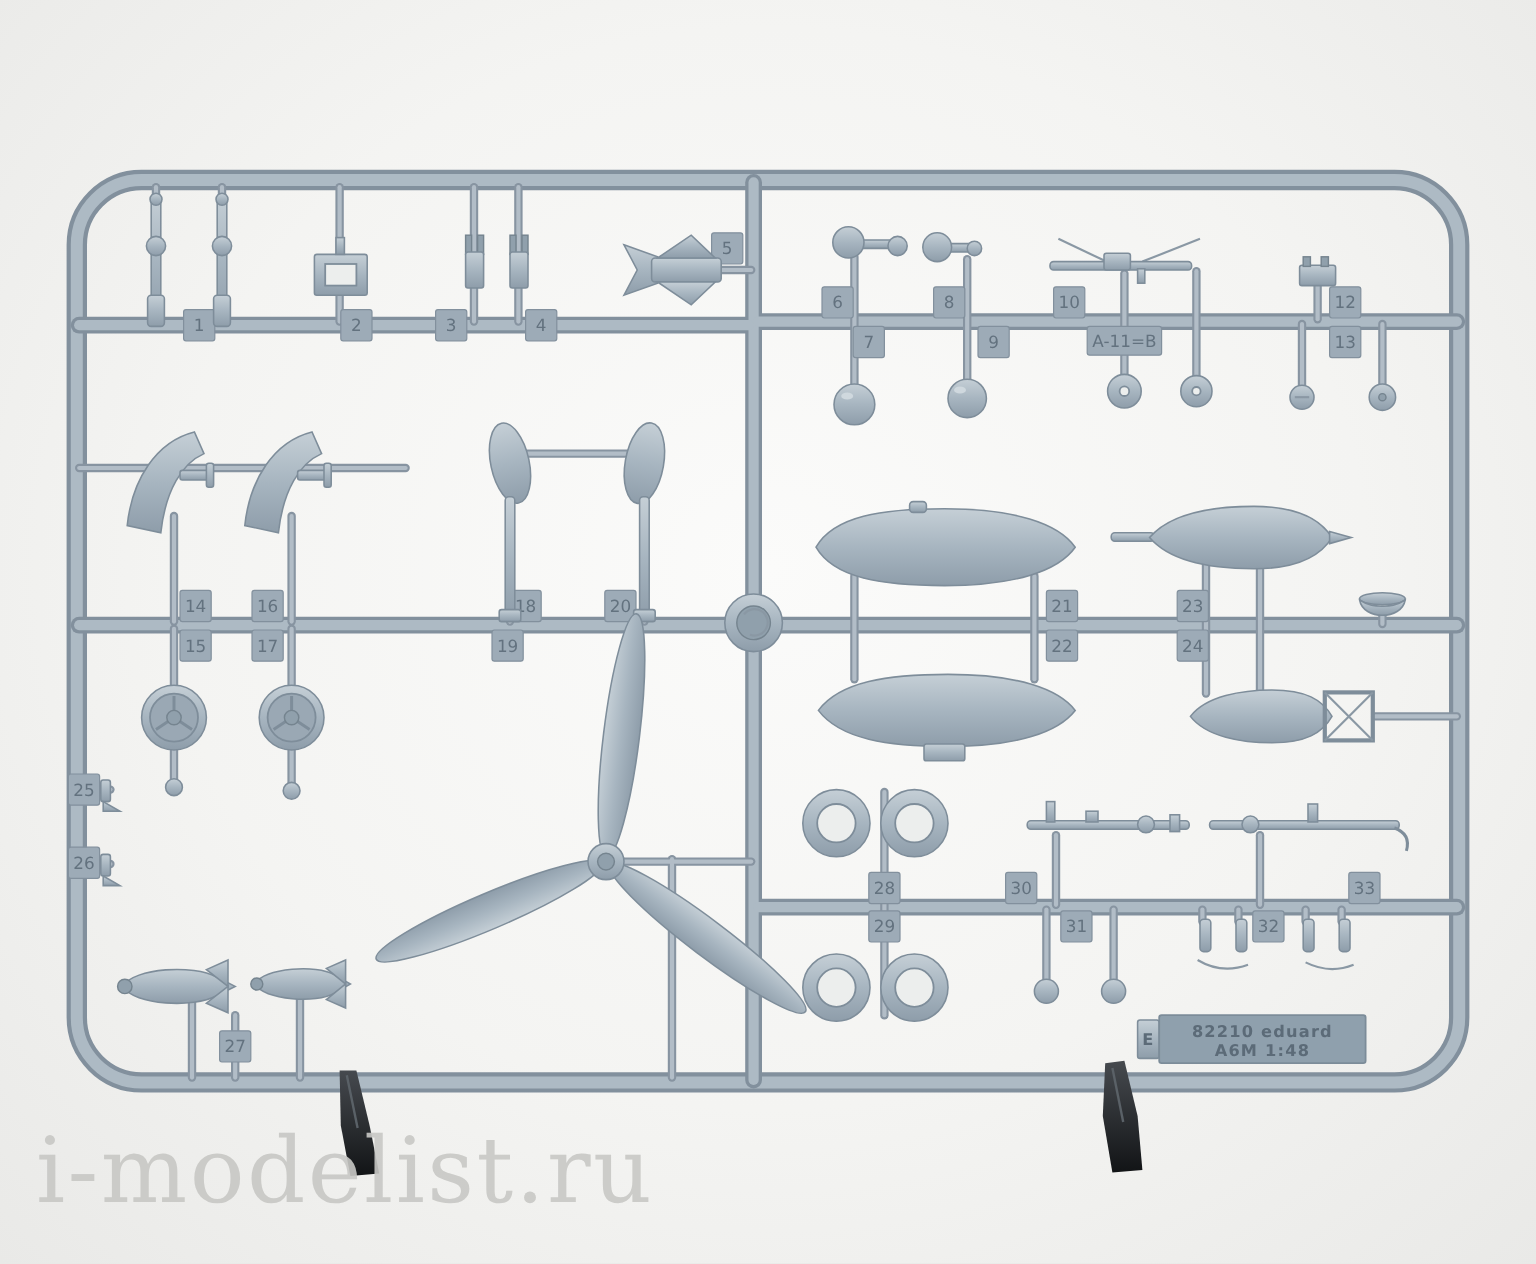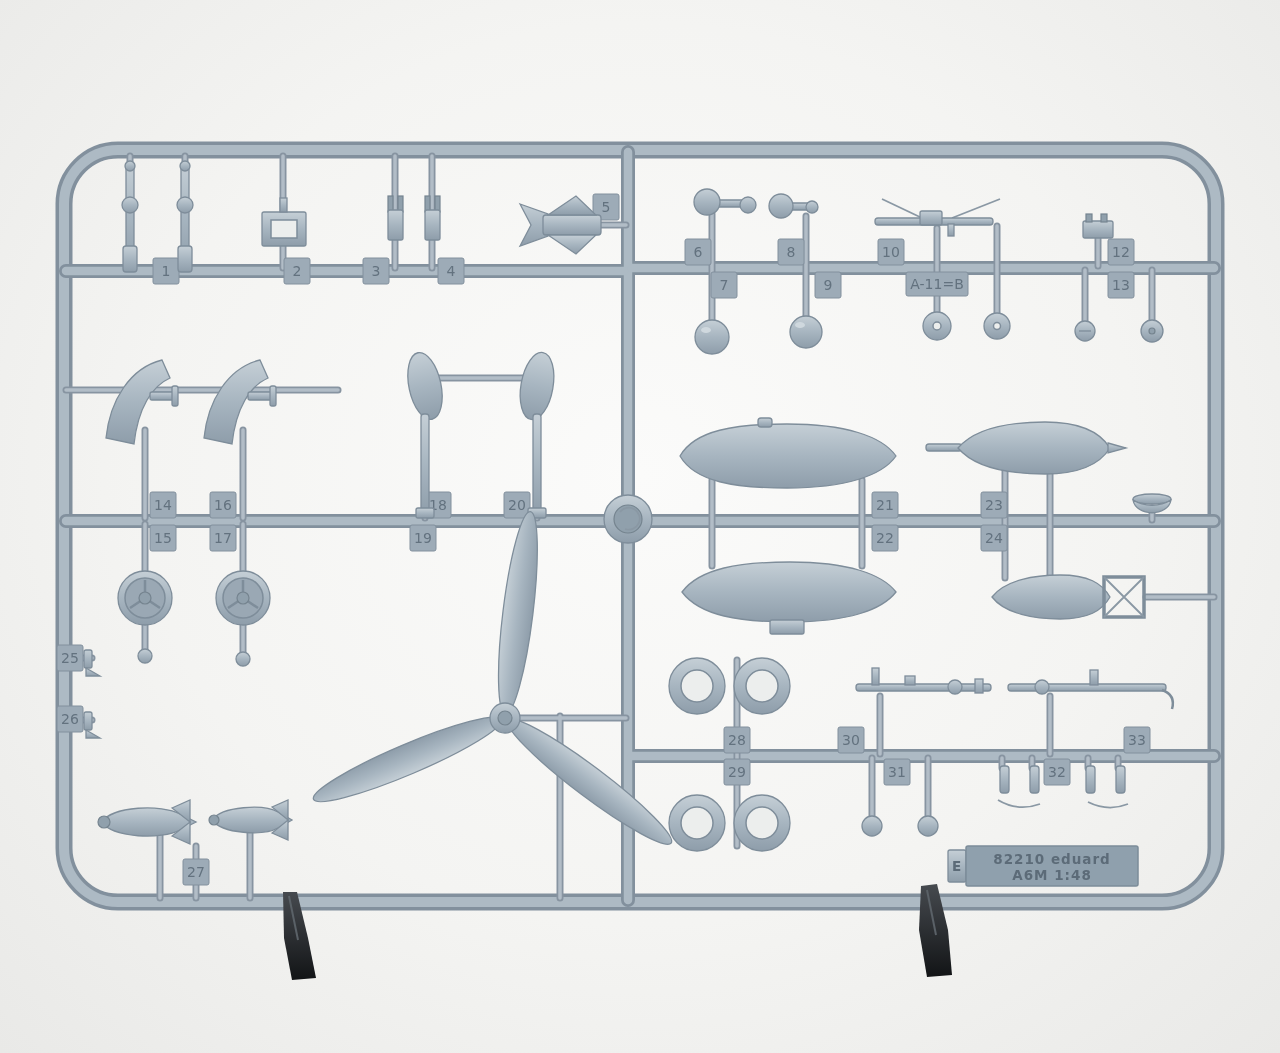--- a/index.html
+++ b/index.html
@@ -447,13 +447,14 @@
   <g>
     <polygon points="283,892 297,892 308,938 316,978 292,980 284,938" fill="url(#clipg)"></polygon>
     <path d="M289,896 L298,940" stroke="#5a6167" stroke-width="2" fill="none"></path>
   </g>
   <g>
     <polygon points="921,886 937,884 948,930 952,975 927,977 919,930" fill="url(#clipg)"></polygon>
     <path d="M927,890 L936,935" stroke="#5a6167" stroke-width="2" fill="none"></path>
   </g>
 </svg>
 
+<div class="watermark">i-modelist.ru</div>
 </div>
 
 </body></html>

